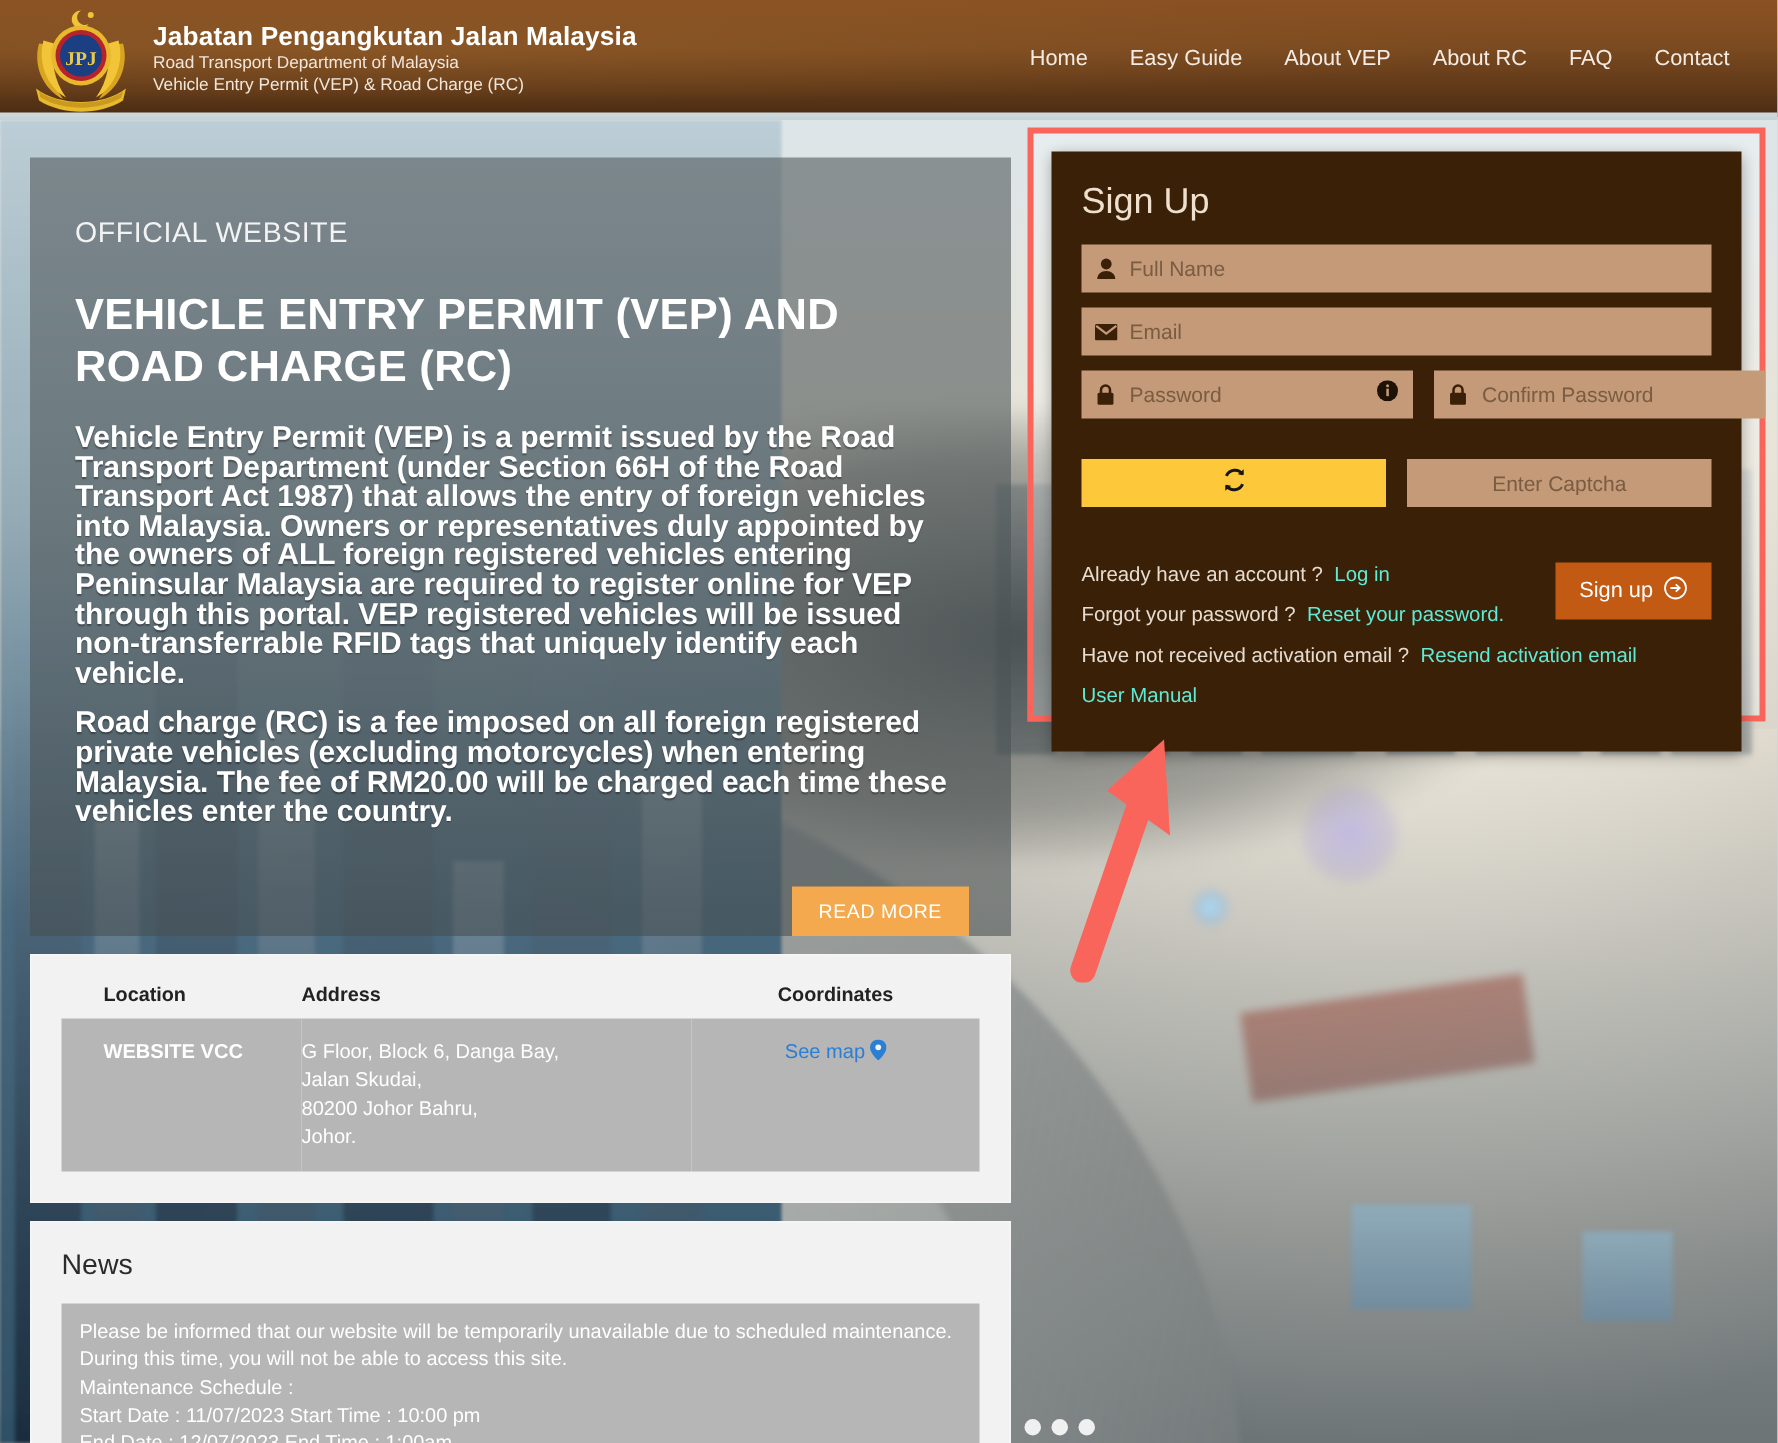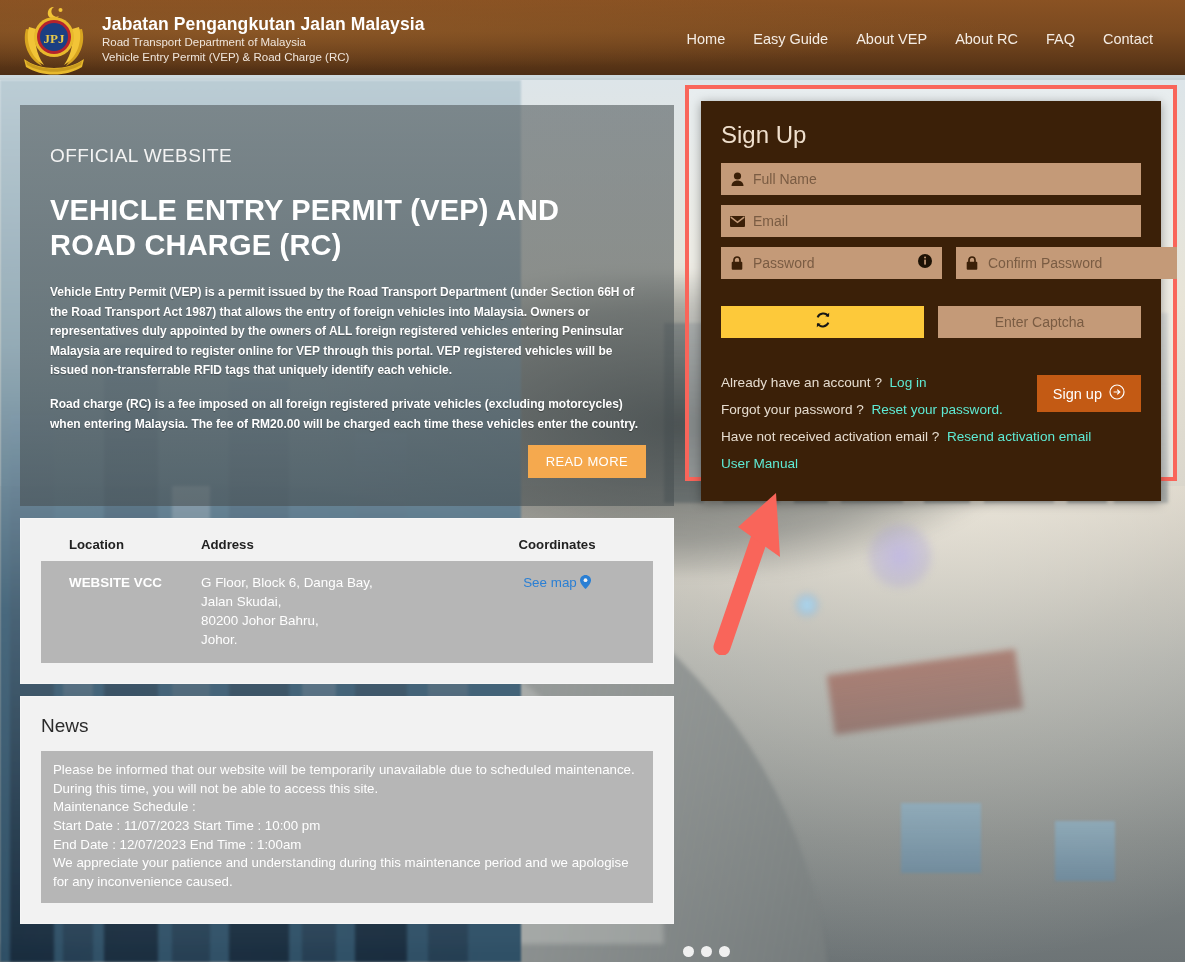--- a/index.html
+++ b/index.html
@@ -128,25 +128,25 @@
   }
   .hero .official {
     font-size: 19px; letter-spacing: .4px; margin-bottom: 26px; color: #f3f3f3;
     font-weight: normal;
   }
   .hero h1 {
     font-size: 29px; line-height: 35px; font-weight: bold; letter-spacing: .2px;
     margin-bottom: 20px; text-transform: uppercase;
   }
   .hero p {
-    font-size: 12px; line-height: 19.6px; margin-bottom: 14px; font-weight: 600;
+    font-size: 20px; line-height: 19.6px; margin-bottom: 14px; font-weight: 600;
     text-shadow: 0 1px 1px rgba(0,0,0,.35);
   }
   .read-more {
-    position: absolute; right: 28px; bottom: 28px;
+    position: absolute; right: 28px; bottom: 0;
     background: #f5a94e; color: #fff; border: none;
     font-size: 13px; letter-spacing: .4px;
     padding: 9px 18px; cursor: pointer;
     font-family: inherit;
   }
 
   
   .card {
     background: #f2f2f2;
     margin-top: 12px;

